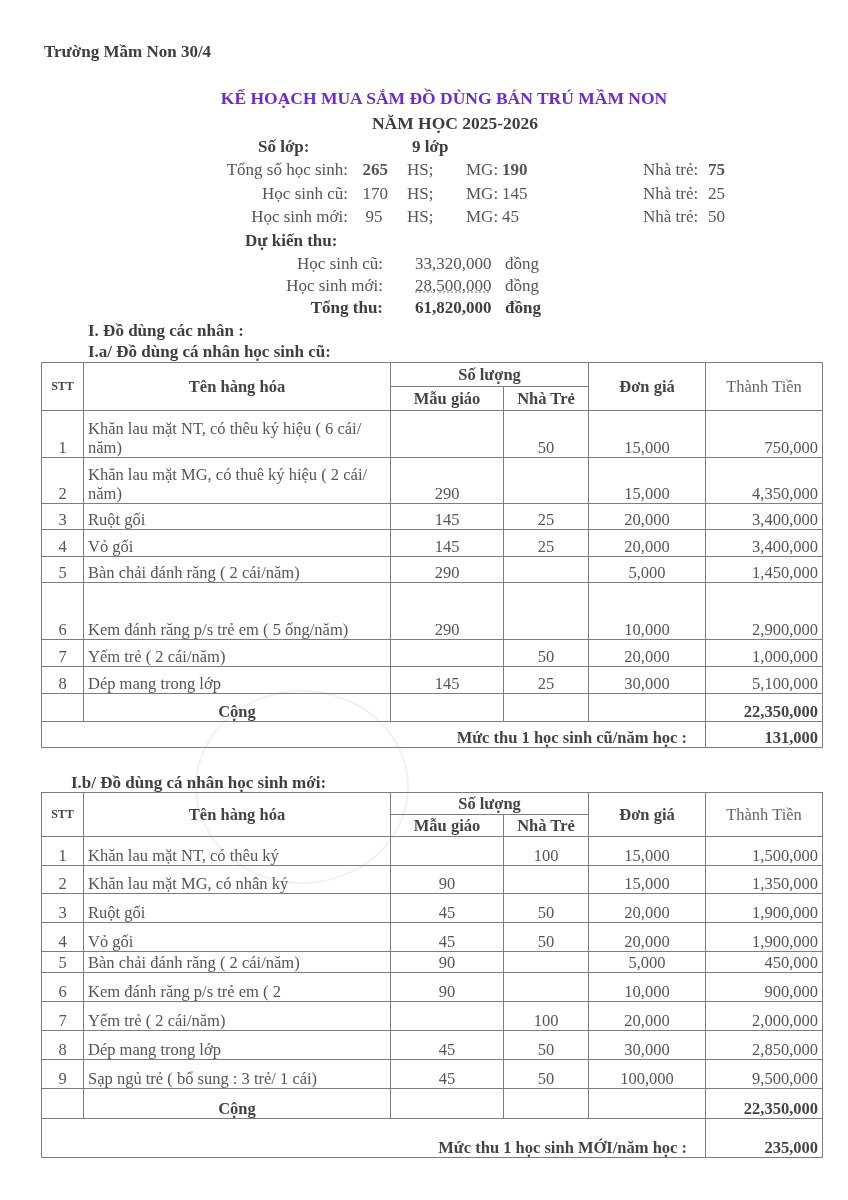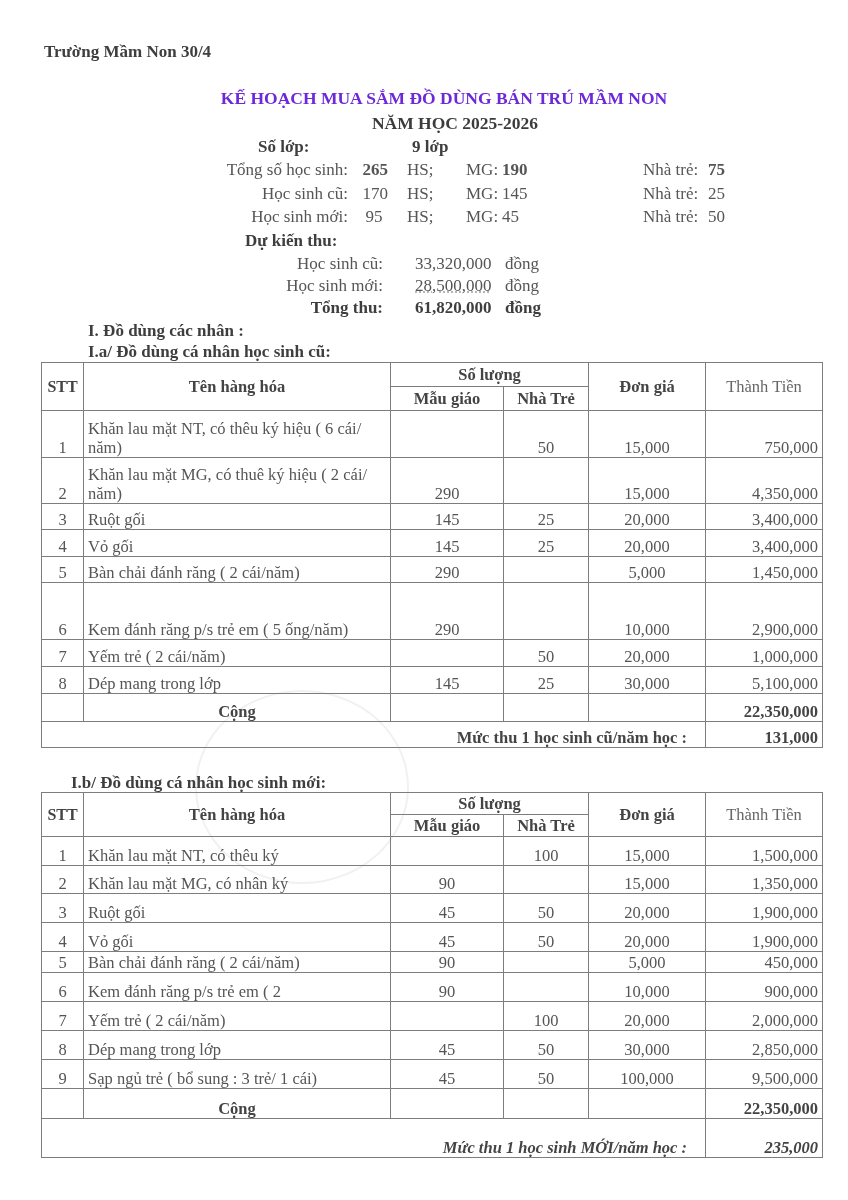--- a/index.html
+++ b/index.html
@@ -18,21 +18,21 @@
   .section { font-size: 17px; font-weight: bold; color: #3e3e3e; }
 
   table.items {
     position: absolute; left: 41px; width: 781px; border-collapse: collapse;
     font-size: 16.5px; color: #555; table-layout: fixed;
   }
   table.items td, table.items th {
     border: 1px solid #7d7d7d; padding: 0 4px; vertical-align: bottom; line-height: 19px;
   }
   table.items th { font-weight: bold; color: #444; vertical-align: middle; text-align: center; }
-  table.items th.stt { font-size: 16px; }
+  table.items th.stt { font-size: 12px; }
   table.items th.tt { font-weight: normal; color: #666; }
   td.c { text-align: center; }
   td.r { text-align: right; padding-right: 2px; }
   td.name { text-align: left; white-space: normal; }
   tr.total td { font-weight: bold; color: #444; }
   tr.rate td { font-weight: bold; color: #444; }
   .stamp {
     position: absolute; border: 2px solid #f1f1f1; border-radius: 50%; pointer-events: none;
   }
 </style>
@@ -289,18 +289,18 @@
         <td class="r">9,500,000</td>
       </tr>
       <tr class="total" style="height: 30px;">
         <td></td>
         <td class="c">Cộng</td>
         <td></td>
         <td></td>
         <td></td>
         <td class="r">22,350,000</td>
       </tr>
-      <tr class="rate" style="height: 39px; font-style: italic;">
+      <tr class="rate" style="height: 39px;">
         <td colspan="5" class="r" style="padding-right:18px;">Mức thu 1 học sinh MỚI/năm học  :</td>
         <td class="r">235,000</td>
       </tr>
     </tbody>
 </table>
 
 </body></html>

